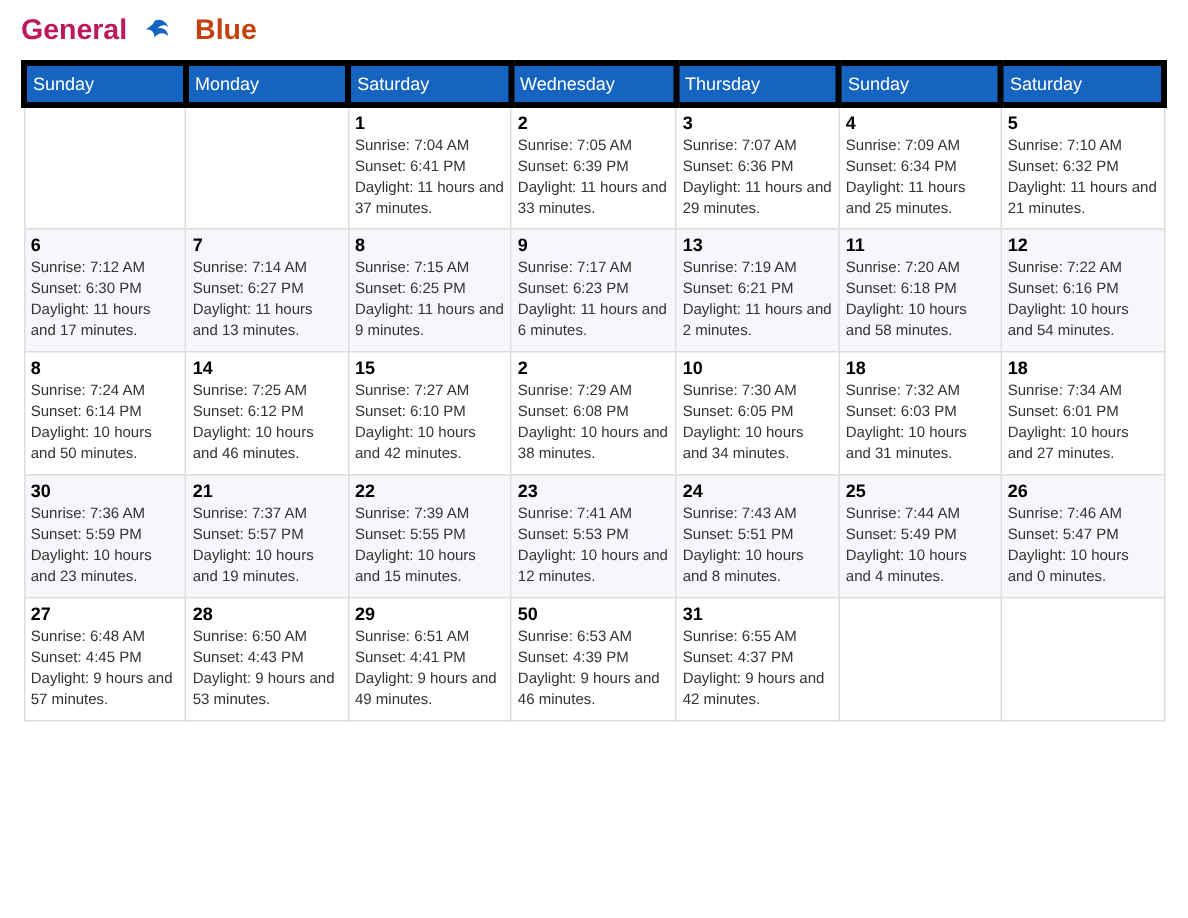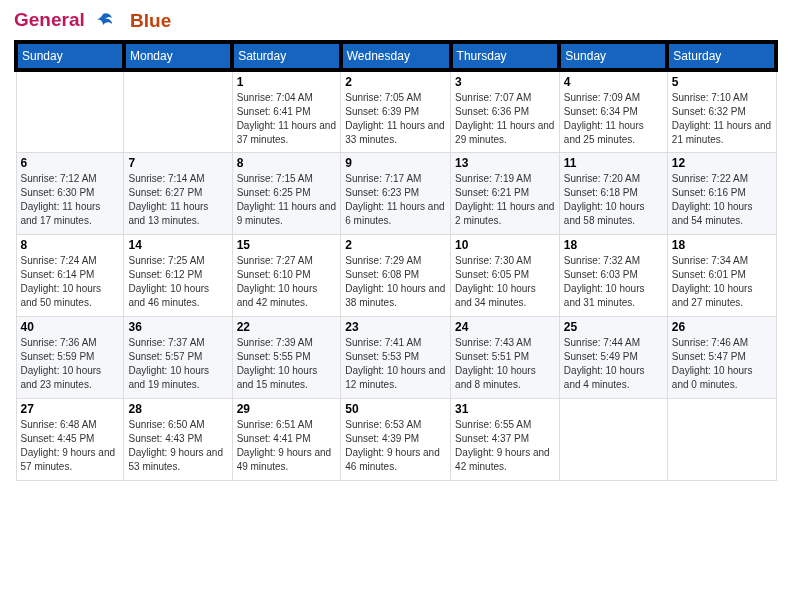--- a/index.html
+++ b/index.html
@@ -201,25 +201,25 @@
             <span class="day-number">18</span>
             <div class="day-detail">Sunrise: 7:32 AM<br>Sunset: 6:03 PM<br>Daylight: 10 hours and 31 minutes.</div>
           </td>
           <td>
             <span class="day-number">18</span>
             <div class="day-detail">Sunrise: 7:34 AM<br>Sunset: 6:01 PM<br>Daylight: 10 hours and 27 minutes.</div>
           </td>
         </tr>
         <tr>
           <td>
-            <span class="day-number">40</span>
+            <span class="day-number">30</span>
             <div class="day-detail">Sunrise: 7:36 AM<br>Sunset: 5:59 PM<br>Daylight: 10 hours and 23 minutes.</div>
           </td>
           <td>
-            <span class="day-number">36</span>
+            <span class="day-number">21</span>
             <div class="day-detail">Sunrise: 7:37 AM<br>Sunset: 5:57 PM<br>Daylight: 10 hours and 19 minutes.</div>
           </td>
           <td>
             <span class="day-number">22</span>
             <div class="day-detail">Sunrise: 7:39 AM<br>Sunset: 5:55 PM<br>Daylight: 10 hours and 15 minutes.</div>
           </td>
           <td>
             <span class="day-number">23</span>
             <div class="day-detail">Sunrise: 7:41 AM<br>Sunset: 5:53 PM<br>Daylight: 10 hours and 12 minutes.</div>
           </td>

